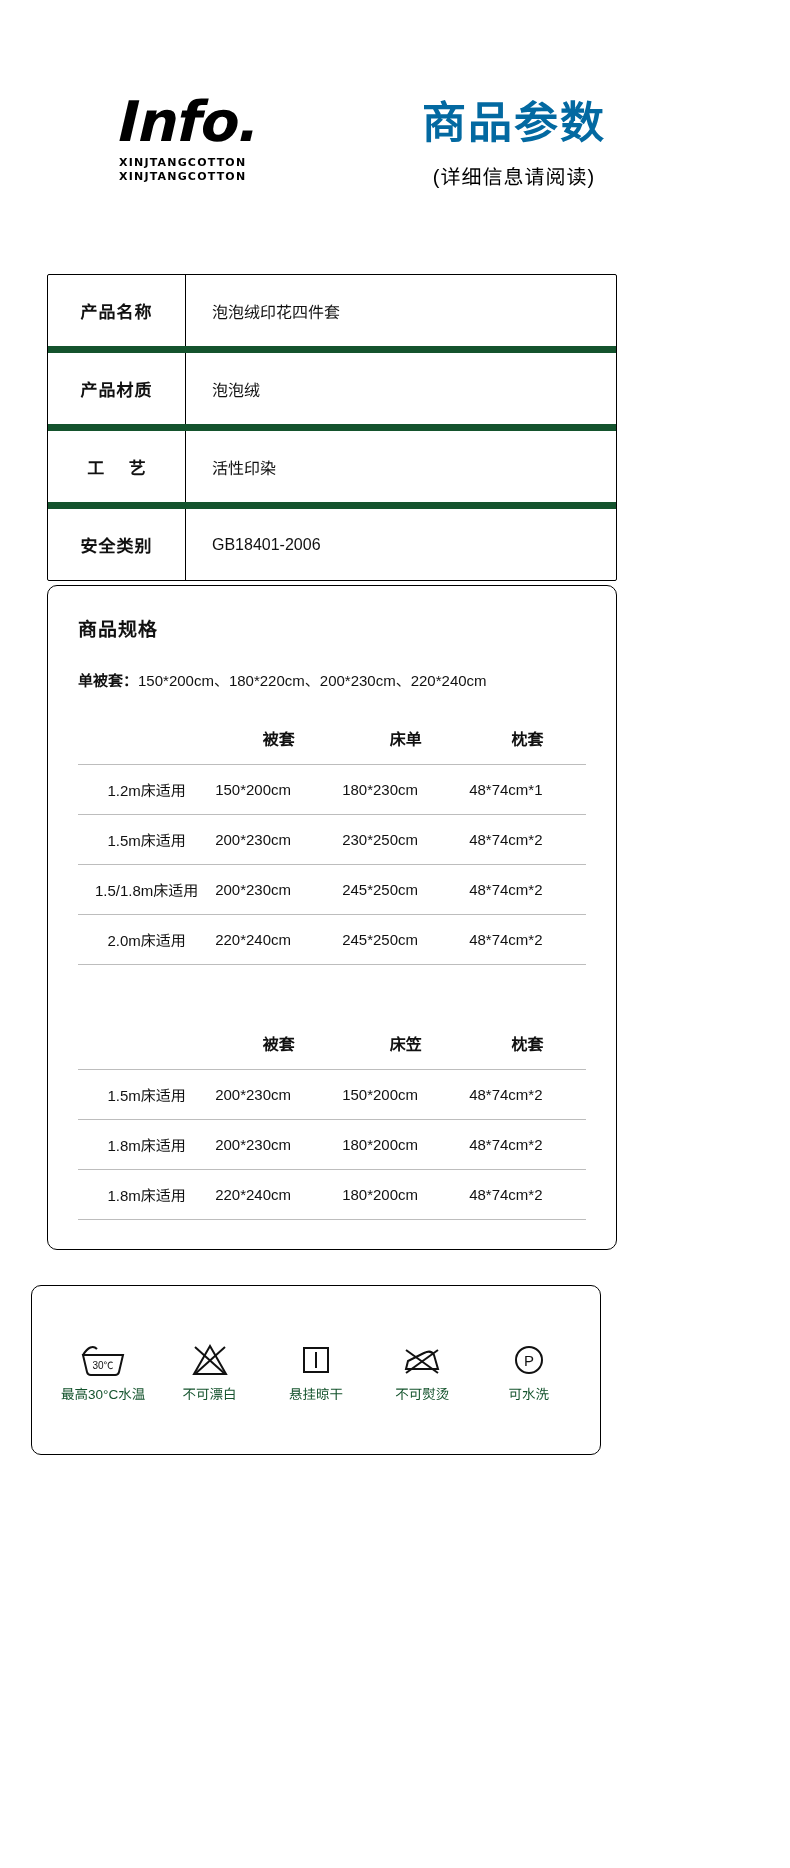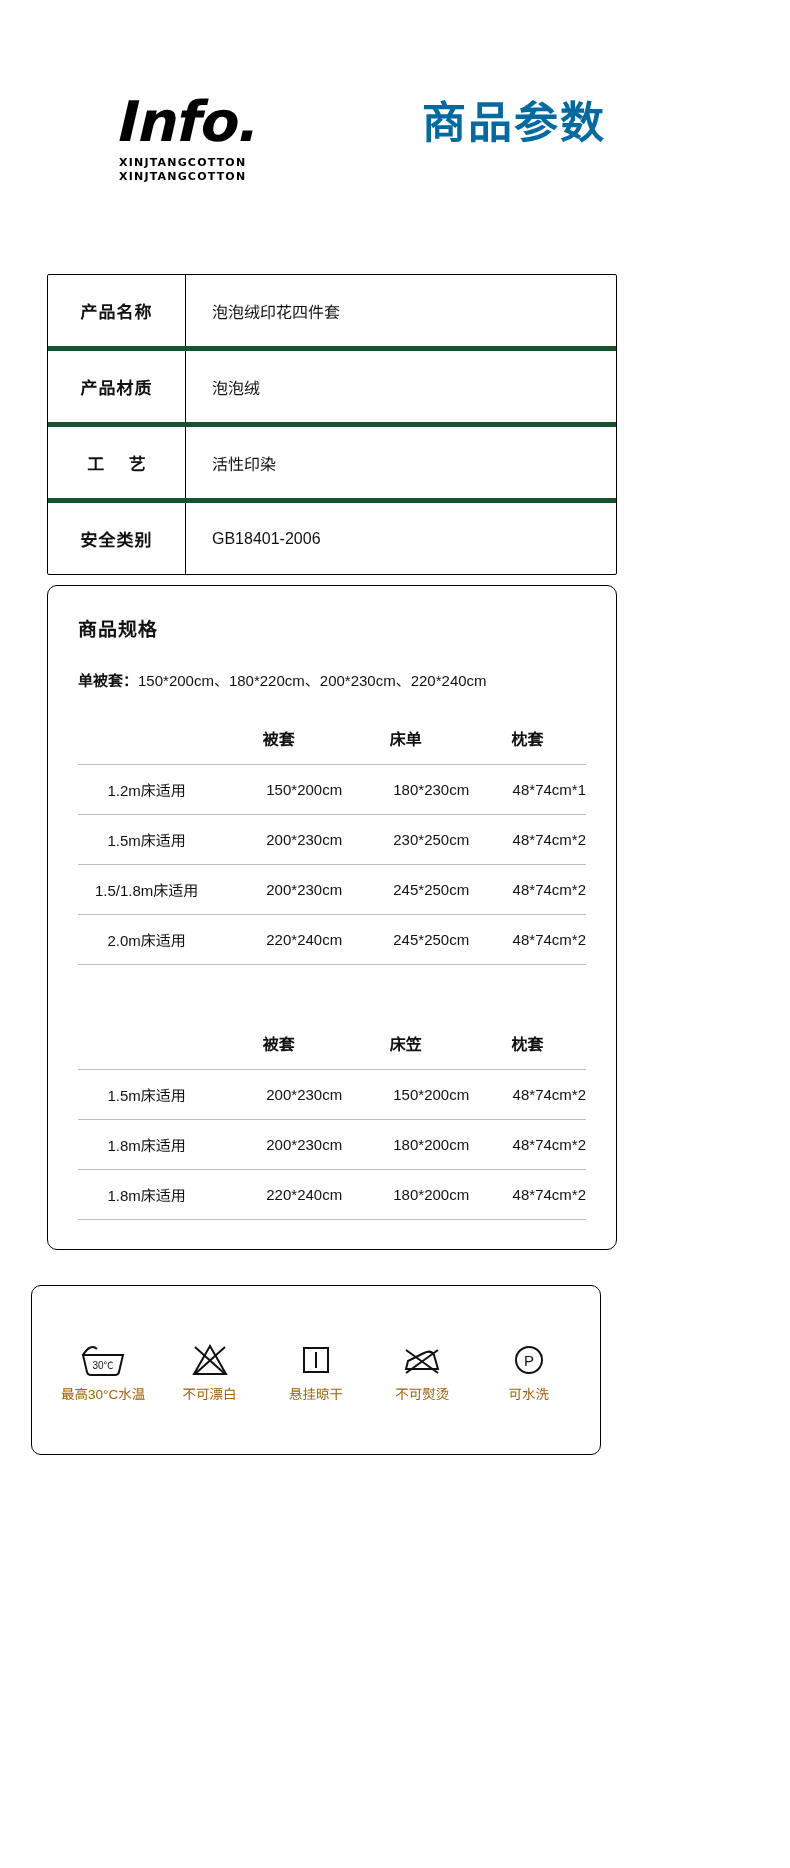--- a/index.html
+++ b/index.html
@@ -77,21 +77,21 @@
     position: absolute;
     left: 47px;
     top: 274px;
     width: 570px;
     border: 1.5px solid #000;
     box-sizing: border-box;
     border-radius: 2px;
   }
   .param-row {
     display: flex;
-    border-bottom: 5px solid #14532d;
+    border-bottom: 7px solid #14532d;
     height: 71px;
   }
   .param-row:last-child { border-bottom: none; }
   .param-label {
     width: 138px;
     border-right: 1px solid #000;
     display: flex;
     align-items: center;
     justify-content: center;
     font-weight: bold;
@@ -139,21 +139,21 @@
     table-layout: fixed;
   }
   .size-table th {
     font-size: 16px;
     font-weight: bold;
     padding: 10px 0 14px 0;
     text-align: center;
   }
   .size-table td {
     font-size: 15px;
-    text-align: right;
+    text-align: left;
     padding: 14px 0;
     border-bottom: 1px solid #bdbdbd;
   }
   .size-table tbody tr:first-child td { border-top: 1px solid #bdbdbd; }
   .size-table col.c1 { width: 27%; }
   .size-table col.c2 { width: 25%; }
   .size-table col.c3 { width: 25%; }
   .size-table col.c4 { width: 23%; }
   .size-table .rowhead { text-align: center; }
 
@@ -179,37 +179,38 @@
     text-align: center;
   }
   .care-icon {
     height: 46px;
     display: flex;
     align-items: center;
     justify-content: center;
   }
   .care-label {
     font-size: 13.5px;
-    color: #a16207;
+    color: #14532d;
     white-space: nowrap;
   }
 </style>
 </head>
 <body>
 
 <div class="header">
   <div class="brand-block">
     <div class="brand-info">Info.</div>
     <div class="brand-sub-wrap">
       <div class="brand-sub1">XINJTANGCOTTON</div>
       <div class="brand-sub2">XINJTANGCOTTON</div>
     </div>
   </div>
   <div class="title-block">
     <div class="title-main">商品参数</div>
+    <div class="title-sub">(详细信息请阅读)</div>
   </div>
 </div>
 
 <div class="param-table">
   <div class="param-row">
     <div class="param-label">产品名称</div>
     <div class="param-value">泡泡绒印花四件套</div>
   </div>
   <div class="param-row">
     <div class="param-label">产品材质</div>

